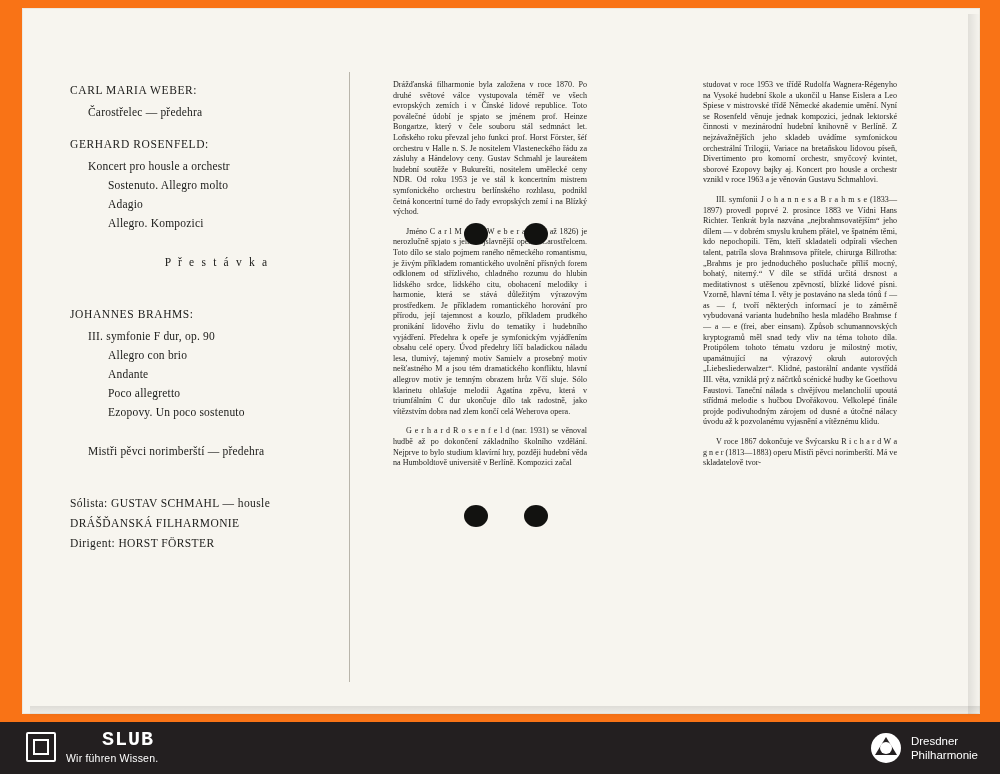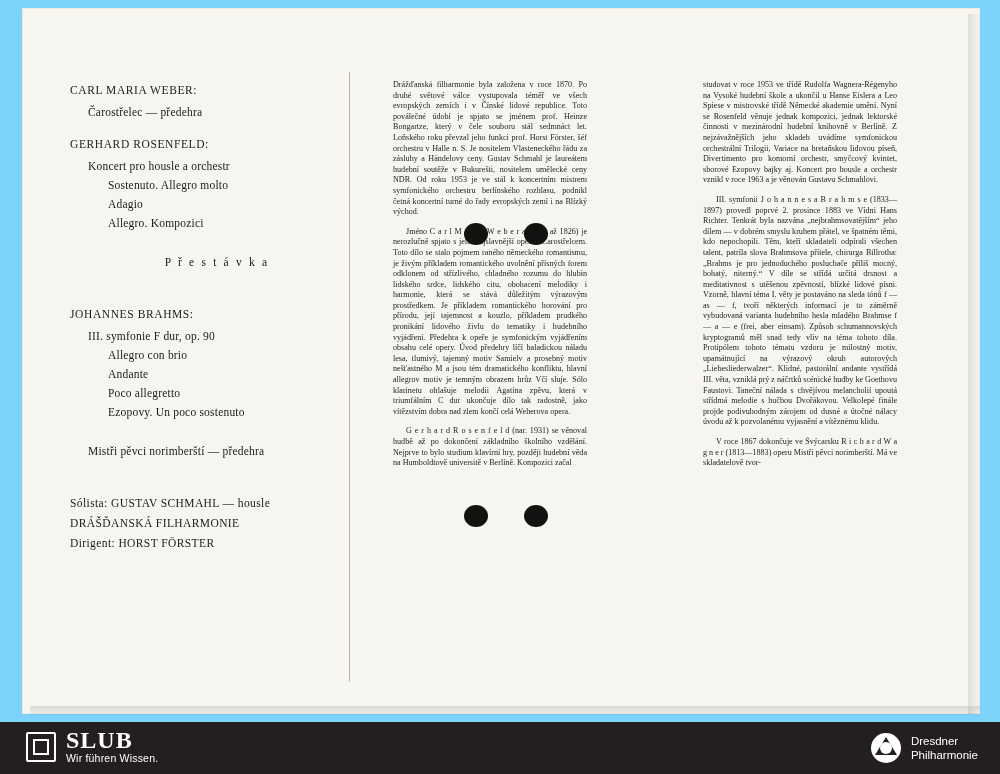--- a/index.html
+++ b/index.html
@@ -19,21 +19,21 @@
     height: 774px;
     background: #ffffff;
   }
   
   .scan {
     position: absolute;
     left: 0;
     top: 0;
     width: 1000px;
     height: 722px;
-    background: #7dd3fc;
+    background: #f97316;
   }
   .paper {
     position: absolute;
     left: 22px;
     top: 8px;
     width: 958px;
     height: 706px;
     background: #f7f5ef;
     box-shadow: inset 0 0 0 1px #ece9e1;
   }
@@ -175,25 +175,26 @@
   .slub-mark::before {
     content: "";
     position: absolute;
     left: 5px;
     top: 5px;
     width: 12px;
     height: 12px;
     border: 2px solid #ffffff;
   }
   .slub-text .slub-title {
-    font-family: Liberation Serif, serif;
-    font-size: 24px;
+    font-family: Liberation Mono, monospace;
+    font-size: 20px;
     font-weight: bold;
     letter-spacing: 1px;
     line-height: 20px;
+    margin-left: 36px;
   }
   .slub-text .slub-sub {
     font-family: "Liberation Sans", sans-serif;
     font-size: 10.5px;
     letter-spacing: 0.2px;
     margin-top: 2px;
   }
   .dph {
     position: absolute;
     right: 22px;

